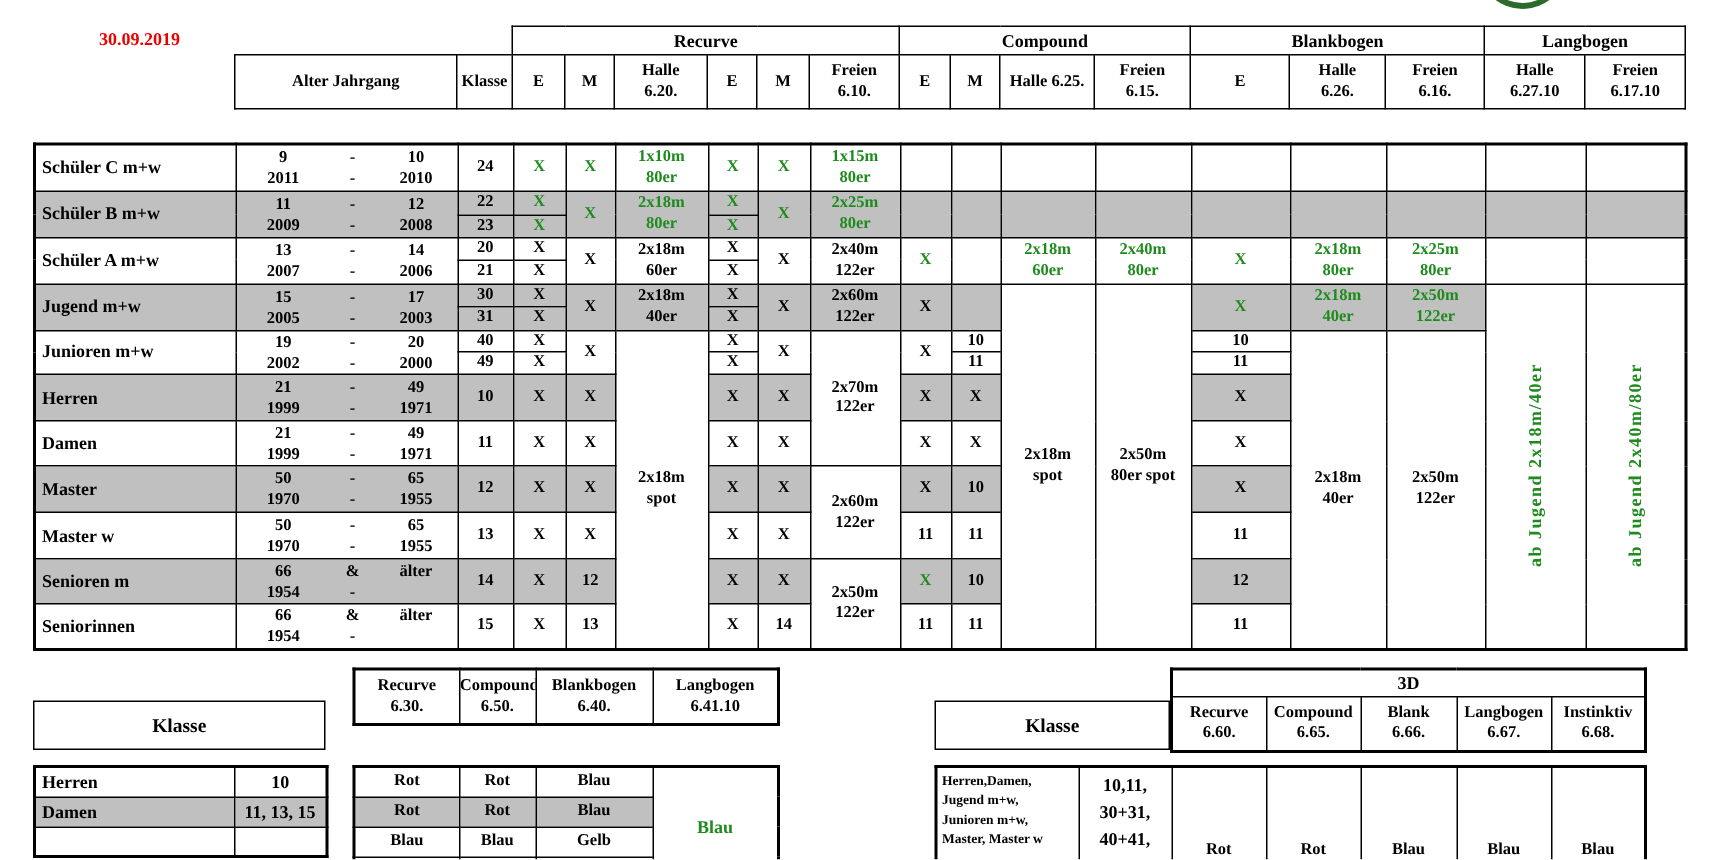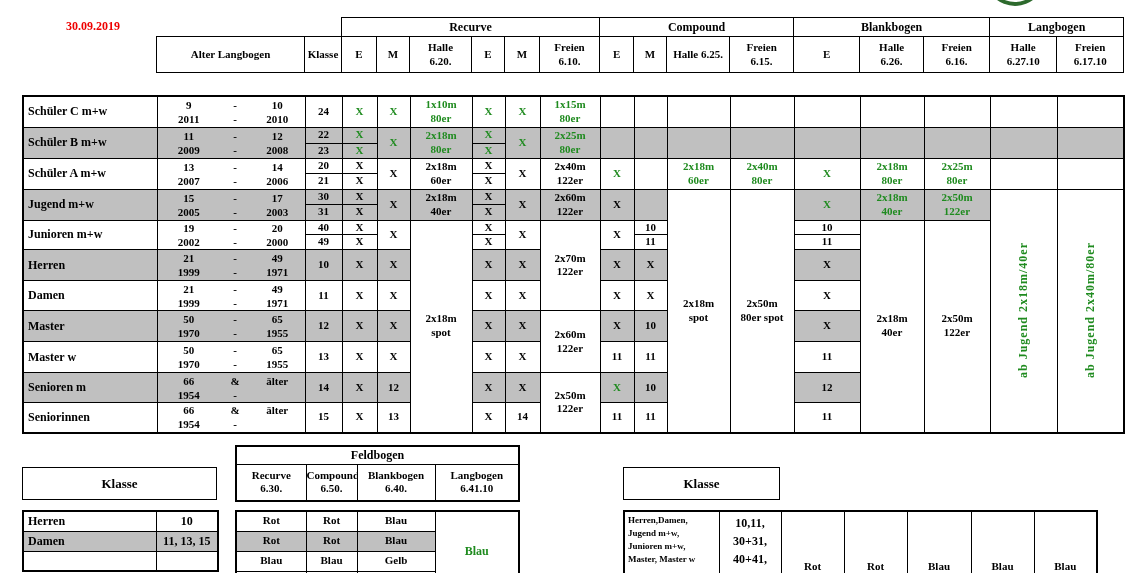--- a/index.html
+++ b/index.html
@@ -64,21 +64,21 @@
       </colgroup>
     <tbody>
         <tr style="height:19px">
       <td class="nb" colspan="2"></td>
       <td colspan="6" style="font-size:12px">Recurve</td>
       <td colspan="4" style="font-size:12px">Compound</td>
       <td colspan="3" style="font-size:12px">Blankbogen</td>
       <td colspan="2" style="font-size:12px">Langbogen</td>
     </tr>
     <tr style="height:36px">
-      <td>Alter  Langbogen</td>
+      <td>Alter  Jahrgang</td>
       <td>Klasse</td>
       <td>E</td>
       <td>M</td>
       <td class="p">Halle
 6.20.</td>
       <td>E</td>
       <td>M</td>
       <td class="p">Freien
 6.10.</td>
       <td>E</td>
@@ -475,23 +475,20 @@
     </table>
 
   <table class="fb-hdr tbl">
     <colgroup>
         <col style="width:70px">
         <col style="width:51px">
         <col style="width:78px">
         <col style="width:84px">
       </colgroup>
     <tbody>
-        <tr class="title-row">
-          <td colspan="4">Feldbogen</td>
-        </tr>
     <tr class="sub-row">
       <td class="p">Recurve
 6.30.</td>
       <td class="p">Compound
 6.50.</td>
       <td class="p">Blankbogen
 6.40.</td>
       <td class="p">Langbogen
 6.41.10</td>
     </tr>
@@ -523,20 +520,46 @@
     </tr>
     <tr style="height:20px">
       <td></td>
       <td></td>
       <td></td>
     </tr>
   </tbody>
     </table>
 
   <div class="klasse-box" style="left:623px;top:467px;width:157px;height:33px;">Klasse</div>
+  <table class="td3-hdr tbl">
+    <colgroup>
+        <col style="width:63px">
+        <col style="width:63px">
+        <col style="width:64px">
+        <col style="width:63px">
+        <col style="width:63px">
+      </colgroup>
+    <tbody>
+        <tr class="title-row">
+          <td colspan="5">3D</td>
+        </tr>
+    <tr class="sub-row">
+      <td class="p">Recurve
+6.60.</td>
+      <td class="p">Compound
+6.65.</td>
+      <td class="p">Blank
+6.66.</td>
+      <td class="p">Langbogen
+6.67.</td>
+      <td class="p">Instinktiv
+6.68.</td>
+    </tr>
+  </tbody>
+    </table>
   <table class="td3-tbl tbl">
     <colgroup>
         <col style="width:95px">
         <col style="width:62px">
         <col style="width:63px">
         <col style="width:63px">
         <col style="width:64px">
         <col style="width:63px">
         <col style="width:63px">
       </colgroup>

